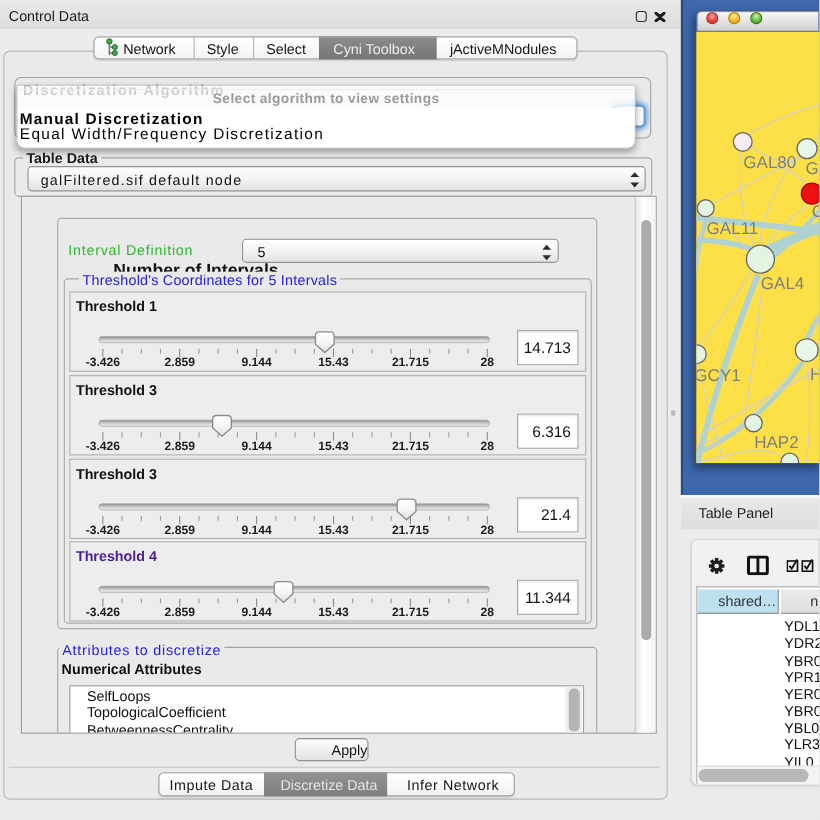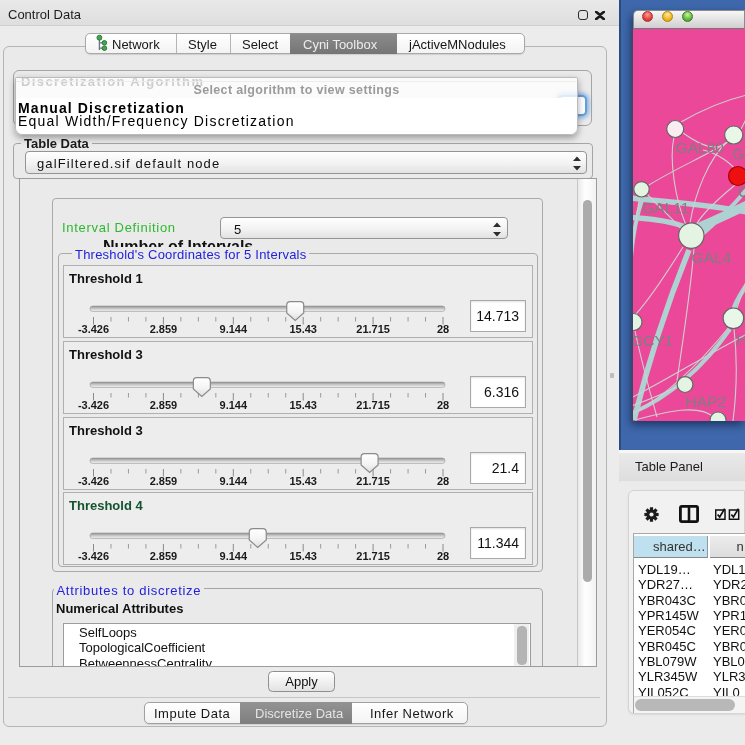--- a/index.html
+++ b/index.html
@@ -217,21 +217,21 @@
       <text x="99.40" y="67" font-size="11" font-weight="bold" font-family="Liberation Sans, sans-serif" fill="#1a1a1a" text-anchor="middle">2.859</text>
       <text x="169.30" y="67" font-size="11" font-weight="bold" font-family="Liberation Sans, sans-serif" fill="#1a1a1a" text-anchor="middle">9.144</text>
       <text x="239.20" y="67" font-size="11" font-weight="bold" font-family="Liberation Sans, sans-serif" fill="#1a1a1a" text-anchor="middle">15.43</text>
       <text x="309.10" y="67" font-size="11" font-weight="bold" font-family="Liberation Sans, sans-serif" fill="#1a1a1a" text-anchor="middle">21.715</text>
       <text x="379.00" y="67" font-size="11" font-weight="bold" font-family="Liberation Sans, sans-serif" fill="#1a1a1a" text-anchor="middle">28</text>
       <path d="M 297.10 47 L 297.10 39.2 Q 297.10 35.7 300.60 35.7 L 310.60 35.7 Q 314.10 35.7 314.10 39.2 L 314.10 47 L 305.60 54.5 Z" fill="url(#thm)" stroke="#8a8a8a" stroke-width="1.2"></path>
     </svg>
 </div>
 <div class="tf" style="left:470px;top:451.5px;width:56px;height:32px;line-height:31px;padding-right:6px;">21.4</div>
 <div class="thp" style="top:492.0px;">
-<div style="position:absolute;left:5px;top:5px;font-size:13px;font-weight:bold;color:#14532d;">Threshold 4</div>
+<div style="position:absolute;left:5px;top:5px;font-size:13px;font-weight:bold;color:#4c1d95;">Threshold 4</div>
 <svg width="470" height="73" viewBox="0 0 470 73" style="position:absolute;left:0;top:0;">
       <defs>
         <linearGradient id="trk" x1="0" y1="0" x2="0" y2="1">
           <stop offset="0" stop-color="#8d8d8d"></stop>
           <stop offset="0.4" stop-color="#c0c0c0"></stop>
           <stop offset="0.75" stop-color="#e0e0e0"></stop>
           <stop offset="1" stop-color="#f0f0f0"></stop>
         </linearGradient>
         <linearGradient id="thm" x1="0" y1="0" x2="0" y2="1">
           <stop offset="0" stop-color="#ffffff"></stop>
@@ -276,42 +276,42 @@
   <div style="position:absolute;left:32px;top:409px;width:491px;height:83px;border:1px solid #a5a5a5;border-radius:4px;"></div>
 </div>
 <div class="gbt" style="left:53.5px;top:582.5px;color:#2222dd;font-size:13px;letter-spacing:0.7px;">Attributes to discretize</div>
 <div class="abs" style="left:56px;top:601px;font-size:13px;font-weight:bold;color:#111;">Numerical Attributes</div>
 <div class="abs" style="left:63px;top:622.8px;width:468px;height:44px;background:#fff;border:1px solid #9c9c9c;overflow:hidden;">
   <div style="position:absolute;left:15px;top:1px;font-size:13px;color:#111;line-height:15.5px;">SelfLoops<br>TopologicalCoefficient<br>BetweennessCentrality</div>
   <div style="position:absolute;right:1px;top:0;width:15px;height:43px;background:#efefef;"></div>
   <div style="position:absolute;right:3.5px;top:2px;width:9.5px;height:39px;background:#b4b4b4;border-radius:4.5px;"></div>
 </div>
 
-<div class="abs" style="left:268px;top:671px;width:67px;height:20.5px;background:linear-gradient(#ffffff,#f0f0f0 55%,#e2e2e2);border:1px solid #8f8f8f;border-radius:4.5px;text-align:center;font-size:13px;color:#111;line-height:19px;">Apply</div>
+<div class="abs" style="left:268px;top:671px;width:67px;height:20.5px;background:linear-gradient(#ffffff,#f0f0f0 55%,#e2e2e2);border:1px solid #8f8f8f;border-radius:4.5px;text-align:right;font-size:13px;color:#111;line-height:19px;">Apply</div>
 
 <div class="abs" style="left:8px;top:696.5px;width:592px;height:1px;background:#c6c6c6;"></div>
 
 <div class="abs" style="left:143.5px;top:701.5px;width:324px;height:22.5px;background:linear-gradient(#ffffff,#f3f3f3);border:1px solid #a0a0a0;border-radius:5px;box-shadow:0 1px 1px rgba(0,0,0,0.1);"></div>
 <div class="abs" style="left:240px;top:701.5px;width:112px;height:22.5px;background:linear-gradient(#939393,#7e7e7e);"></div>
 <div class="abs" style="left:154px;top:706px;font-size:13px;letter-spacing:0.5px;color:#161616;">Impute Data</div>
 <div class="abs" style="left:255px;top:706px;font-size:13px;color:#e4e4e4;">Discretize Data</div>
 <div class="abs" style="left:370px;top:706px;font-size:13px;letter-spacing:0.5px;color:#161616;">Infer Network</div>
 
 <div class="abs" style="left:610px;top:373px;width:4px;height:5px;background:#bdbdbd;border-radius:1px;"></div>
 
 <div class="abs" style="left:619px;top:0;width:126px;height:450px;background:#3e68ab;border-left:2px solid #2c4a7d;"></div>
 <div class="abs" style="left:619px;top:450px;width:126px;height:2.5px;background:#f7f7f7;"></div>
 
 <div class="abs" style="left:633px;top:10px;width:112px;height:411px;border-radius:5px 0 0 0;box-shadow:-2px 4px 9px rgba(5,15,45,0.55);"></div>
 <div class="abs" style="left:633px;top:10px;width:112px;height:19px;background:linear-gradient(#f7f7f7,#cfcfcf);border:1px solid #8a8a8a;border-bottom:1px solid #777;border-radius:5px 0 0 0;"></div>
 <div class="abs" style="left:642px;top:11px;width:11px;height:11px;border-radius:50%;background:radial-gradient(circle at 50% 30%,#ff9a96,#e4403a 60%,#c22722);border:0.5px solid #a33;"></div>
 <div class="abs" style="left:662px;top:11px;width:11px;height:11px;border-radius:50%;background:radial-gradient(circle at 50% 30%,#ffe9a8,#f5b31e 60%,#d9940f);border:0.5px solid #a80;"></div>
 <div class="abs" style="left:682px;top:11px;width:11px;height:11px;border-radius:50%;background:radial-gradient(circle at 50% 30%,#c9f2a8,#5cbb3c 60%,#3f9427);border:0.5px solid #471;"></div>
 
-<div class="abs" style="left:631px;top:29px;width:114px;height:392px;background:#ec4899;border-left:2px solid #39486b;overflow:hidden;">
+<div class="abs" style="left:631px;top:29px;width:114px;height:392px;background:#fde047;border-left:2px solid #39486b;overflow:hidden;">
 <svg width="112" height="392" viewBox="0 0 112 392" style="position:absolute;left:0;top:0;">
       <path d="M -14,168 C 30,172 90,178 114,183" stroke="#aed2d2" stroke-width="5.5" fill="none"></path>
       <path d="M -14,188 C 20,189 48,194 60,202" stroke="#aed2d2" stroke-width="5" fill="none"></path>
       <path d="M 62,200 C 85,190 102,182 114,176" stroke="#aed2d2" stroke-width="9" fill="none"></path>
       <path d="M 114,160 C 98,180 78,198 64,210" stroke="#aed2d2" stroke-width="4" fill="none"></path>
       <path d="M 56,221 C 36,270 16,330 1,391" stroke="#aed2d2" stroke-width="5.5" fill="none"></path>
       <path d="M 97,300 C 72,336 36,370 -6,386" stroke="#aed2d2" stroke-width="4" fill="none"></path>
       <path d="M 114,255 C 108,265 103,272 101,279" stroke="#aed2d2" stroke-width="4.5" fill="none"></path>
       <path d="M 10,168 C 4,185 0,205 -2,228" stroke="#aed2d2" stroke-width="4" fill="none"></path>
       <path d="M 48,93 C 67,82 92,71 114,66" stroke="#cdd1d0" stroke-width="1.1" fill="none"></path>
@@ -370,17 +370,16 @@
 <svg class="abs" style="left:715px;top:507px;" width="25" height="13" viewBox="0 0 25 13">
     <rect x="0.7" y="3" width="9.3" height="9.3" fill="none" stroke="#111" stroke-width="1.5"></rect>
     <path d="M2.6 7.5 L4.7 10 L9.7 1.6" stroke="#111" stroke-width="1.7" fill="none"></path>
     <rect x="14.4" y="3" width="9.3" height="9.3" fill="none" stroke="#111" stroke-width="1.5"></rect>
     <path d="M16.3 7.5 L18.4 10 L23.4 1.6" stroke="#111" stroke-width="1.7" fill="none"></path>
   </svg>
 
 <div class="abs" style="left:633px;top:533px;width:112px;height:180px;background:#fff;border-left:1px solid #a8a8a8;border-top:1px solid #a8a8a8;overflow:hidden;">
   <div style="position:absolute;left:0;top:2px;width:74px;height:22px;background:#bfe0ee;border-right:1.5px solid #8a9aa2;border-bottom:1px solid #888;font-size:13px;color:#333;line-height:21px;"><span style="margin-left:19px;">shared…</span></div>
   <div style="position:absolute;left:75.5px;top:2px;width:37px;height:22px;background:linear-gradient(#ececec,#dddddd);border-bottom:1px solid #888;font-size:13px;color:#333;line-height:21px;"><span style="margin-left:27px;">n</span></div>
-  <div style="position:absolute;left:4px;top:28px;font-size:13px;color:#111;line-height:15.35px;">YDL19…<br>YDR27…<br>YBR043C<br>YPR145W<br>YER054C<br>YBR045C<br>YBL079W<br>YLR345W<br>YIL052C</div>
   <div style="position:absolute;left:79px;top:28px;font-size:13px;color:#111;line-height:15.35px;">YDL1<br>YDR2<br>YBR0<br>YPR1<br>YER0<br>YBR0<br>YBL0<br>YLR3<br>YIL0</div>
   <div style="position:absolute;left:0;top:162px;width:112px;height:18px;background:#f4f4f4;border-top:1px solid #ddd;"></div>
   <div style="position:absolute;left:1px;top:164.5px;width:100px;height:12.5px;background:#b8b8b8;border-radius:6px;"></div>
 </div>
 
 </body></html>

